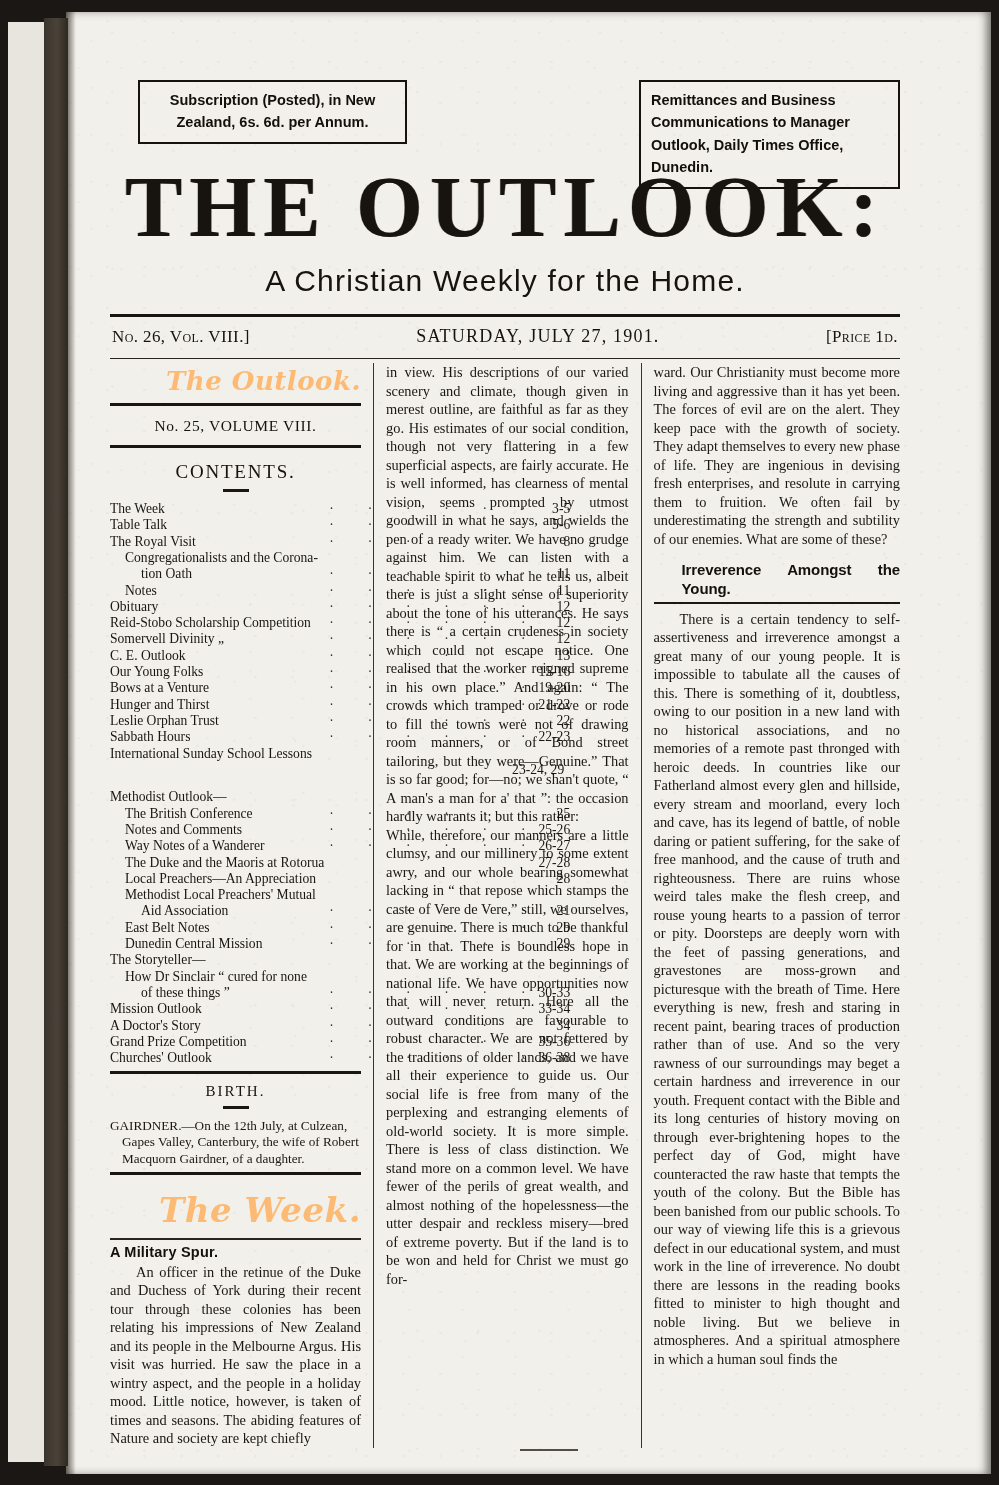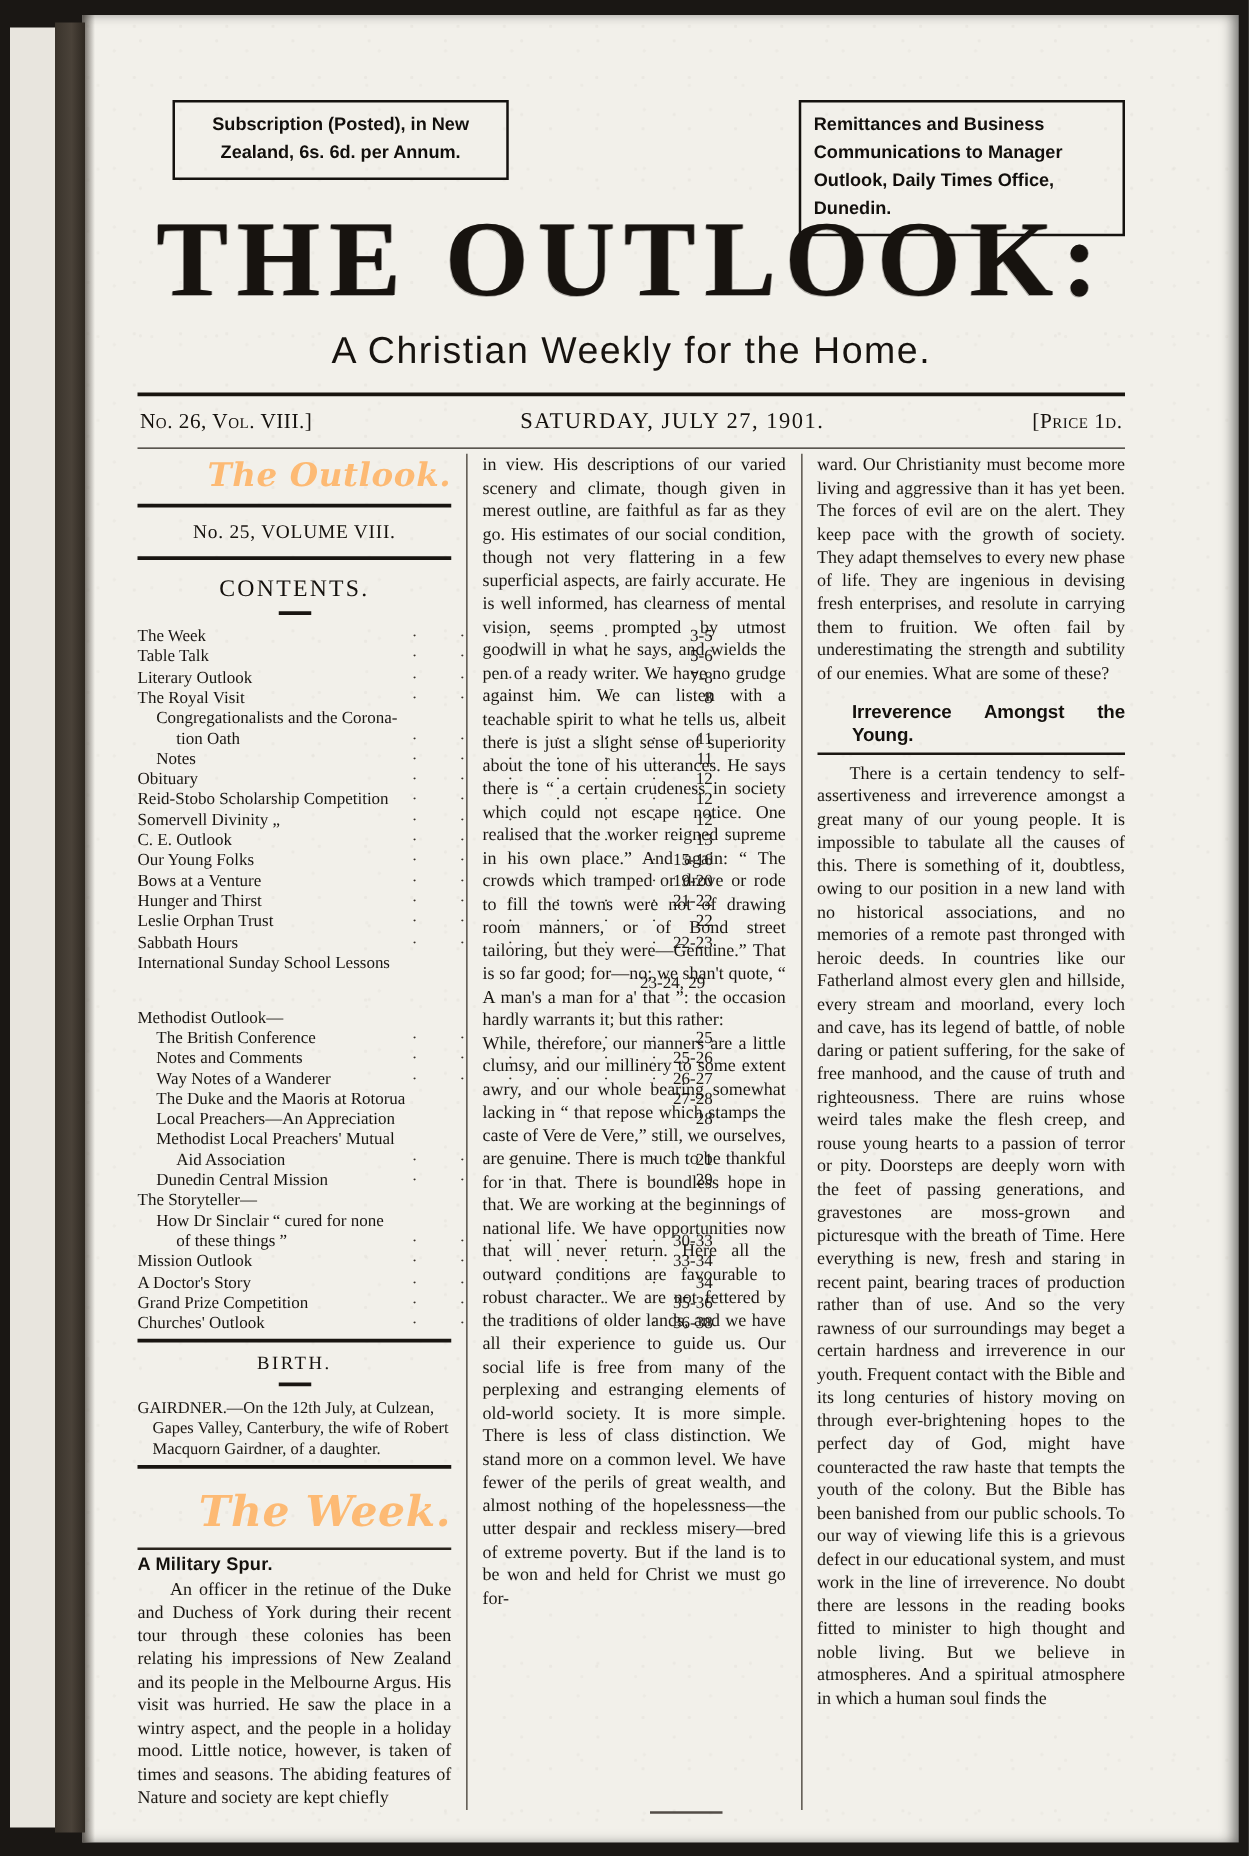--- a/index.html
+++ b/index.html
@@ -293,25 +293,20 @@
                 <td class="t">The Week</td>
                 <td class="leader">·&nbsp;&nbsp;·&nbsp;&nbsp;·&nbsp;&nbsp;·&nbsp;&nbsp;·&nbsp;&nbsp;·</td>
                 <td class="p">3-5</td>
               </tr>
               <tr>
                 <td class="t">Table Talk</td>
                 <td class="leader">·&nbsp;&nbsp;·&nbsp;&nbsp;·&nbsp;&nbsp;·&nbsp;&nbsp;·&nbsp;&nbsp;·</td>
                 <td class="p">5-6</td>
               </tr>
               <tr>
-                <td class="t">Literary Outlook</td>
-                <td class="leader">·&nbsp;&nbsp;·&nbsp;&nbsp;·&nbsp;&nbsp;·&nbsp;&nbsp;·&nbsp;&nbsp;·</td>
-                <td class="p">7-8</td>
-              </tr>
-              <tr>
                 <td class="t">The Royal Visit</td>
                 <td class="leader">·&nbsp;&nbsp;·&nbsp;&nbsp;·&nbsp;&nbsp;·&nbsp;&nbsp;·&nbsp;&nbsp;·</td>
                 <td class="p">8</td>
               </tr>
               <tr class="ind1">
                 <td class="t">Congregationalists and the Corona-</td>
                 <td class="leader"></td>
                 <td class="p"></td>
               </tr>
               <tr class="ind2">
@@ -409,20 +404,25 @@
               </tr>
               <tr class="ind1">
                 <td class="t">Methodist Local Preachers' Mutual</td>
                 <td class="leader"></td>
                 <td class="p"></td>
               </tr>
               <tr class="ind2">
                 <td class="t">Aid Association</td>
                 <td class="leader">·&nbsp;&nbsp;·&nbsp;&nbsp;·&nbsp;&nbsp;·&nbsp;&nbsp;·&nbsp;&nbsp;·</td>
                 <td class="p">21</td>
+              </tr>
+              <tr class="ind1">
+                <td class="t">East Belt Notes</td>
+                <td class="leader">·&nbsp;&nbsp;·&nbsp;&nbsp;·&nbsp;&nbsp;·&nbsp;&nbsp;·&nbsp;&nbsp;·</td>
+                <td class="p">29</td>
               </tr>
               <tr class="ind1">
                 <td class="t">Dunedin Central Mission</td>
                 <td class="leader">·&nbsp;&nbsp;·&nbsp;&nbsp;·&nbsp;&nbsp;·&nbsp;&nbsp;·&nbsp;&nbsp;·</td>
                 <td class="p">29</td>
               </tr>
               <tr>
                 <td class="t">The Storyteller—</td>
                 <td class="leader"></td>
                 <td class="p"></td>

